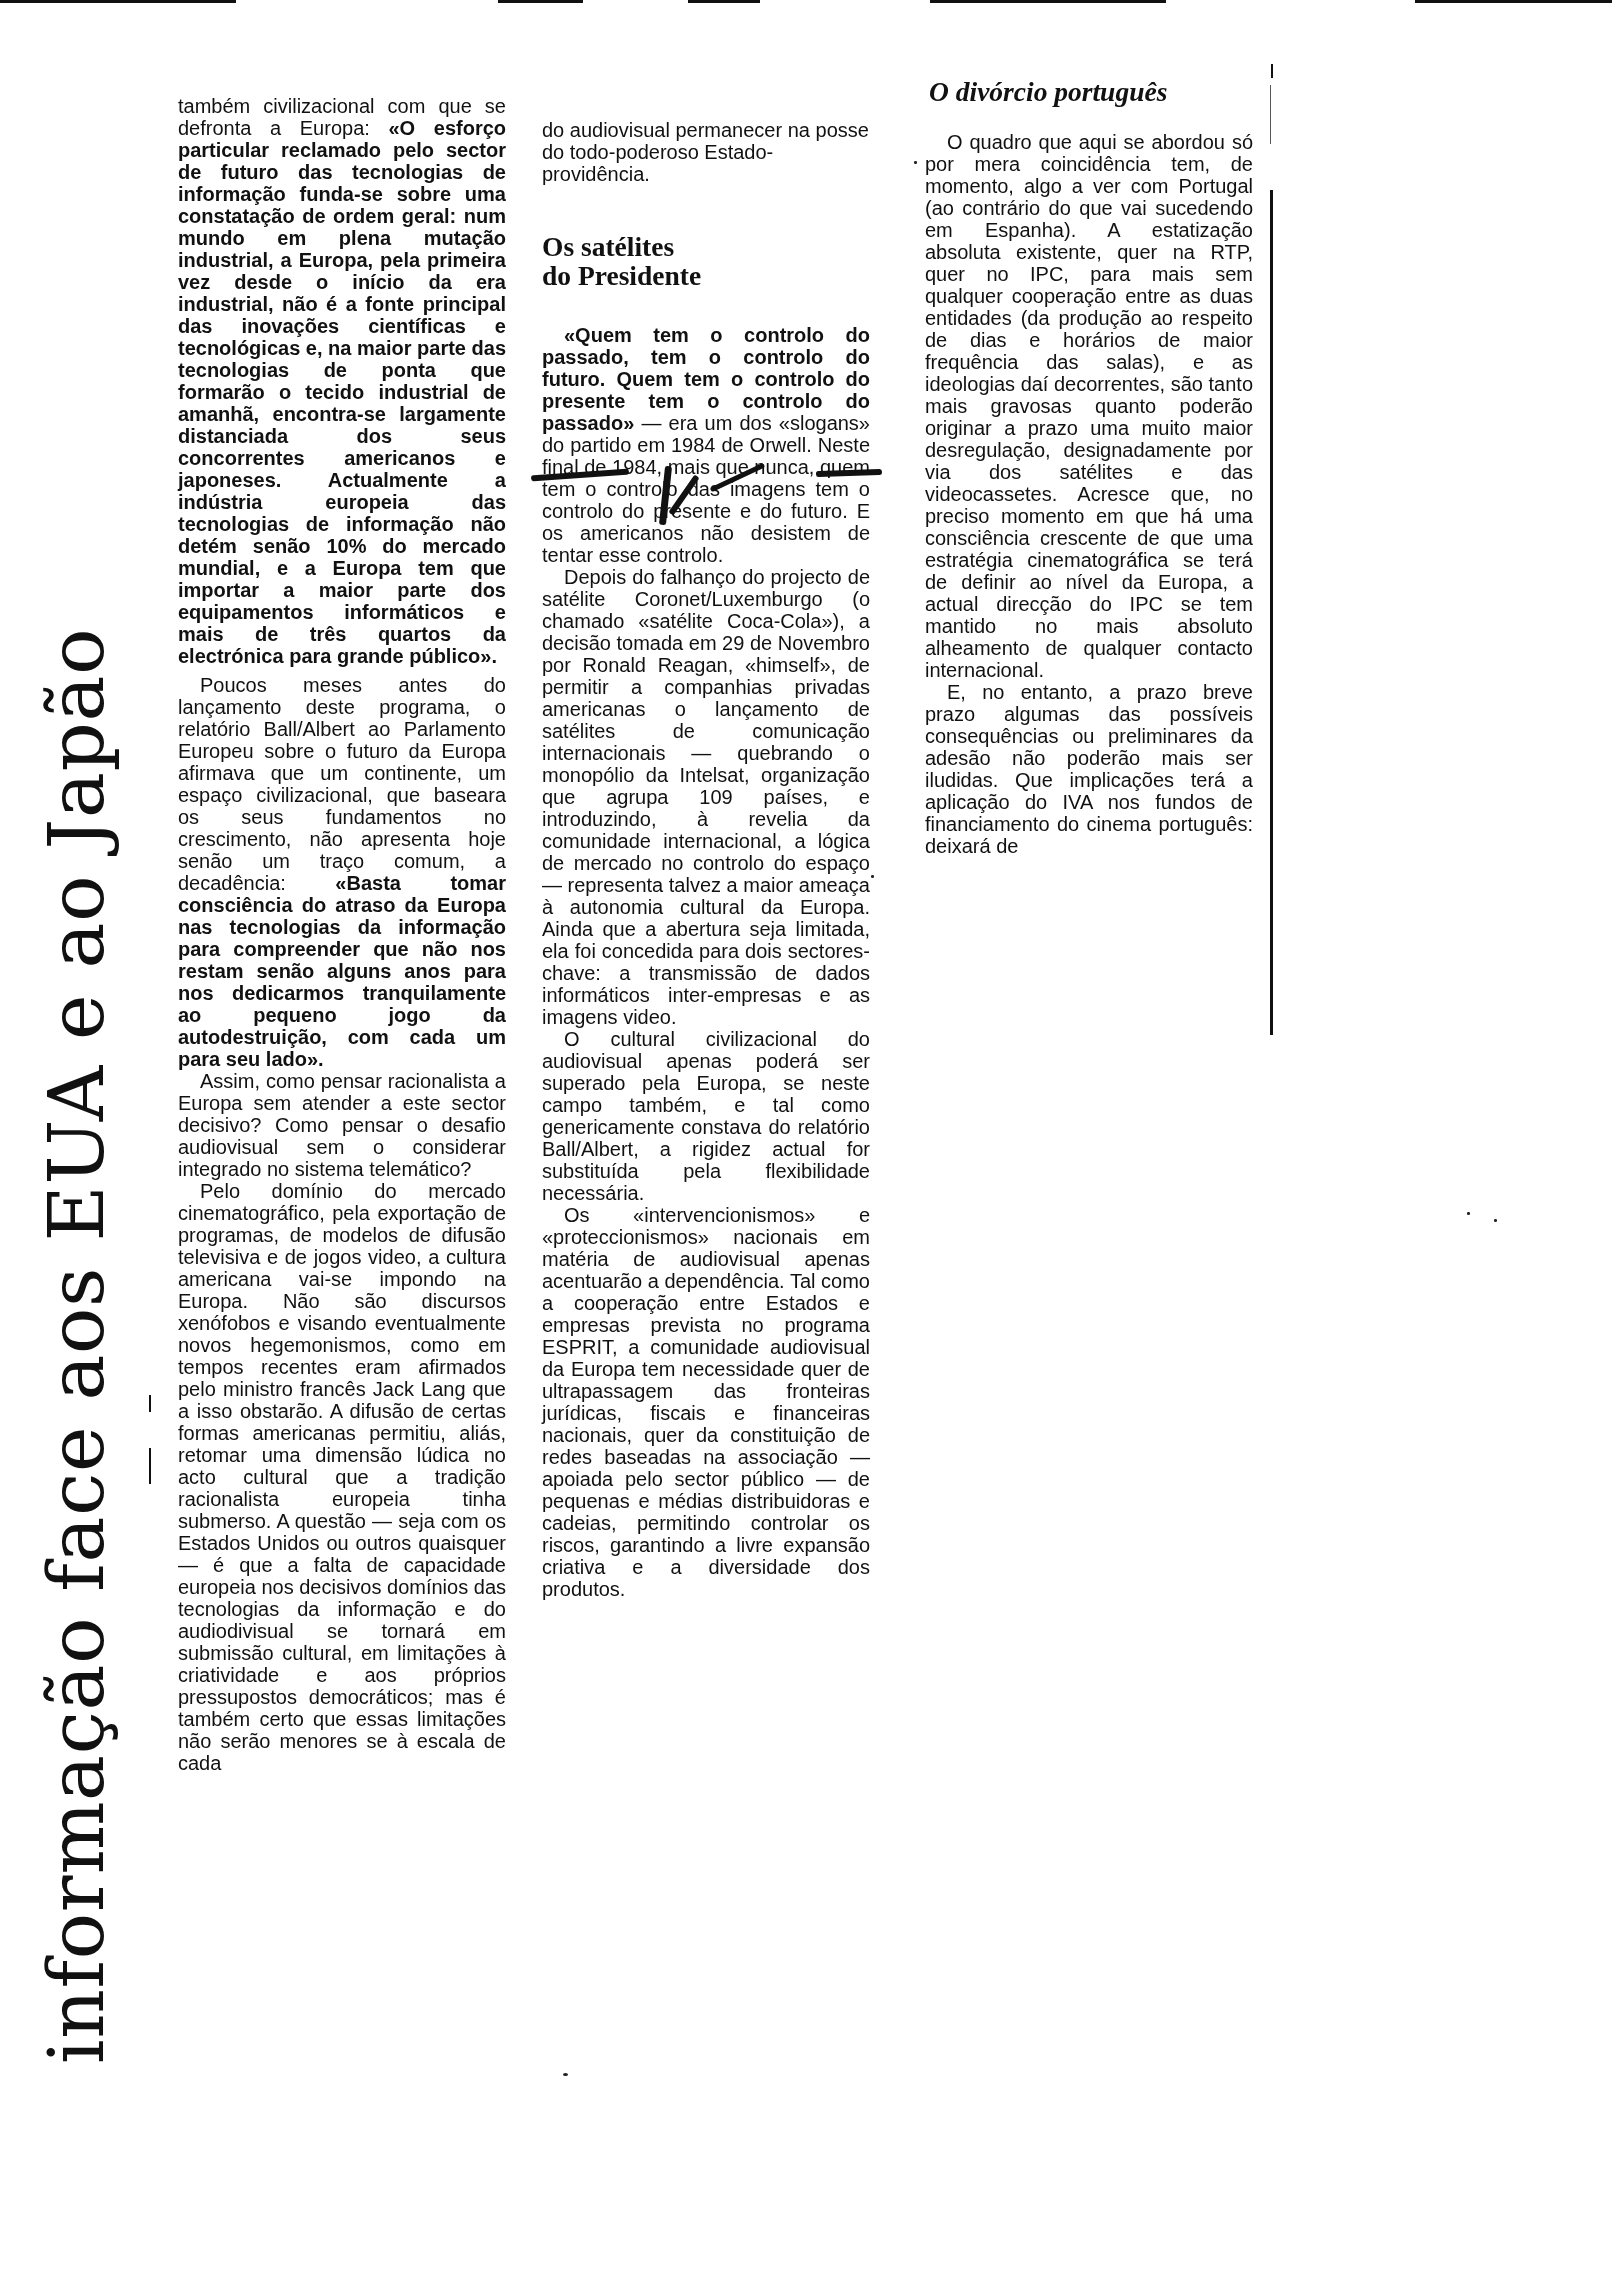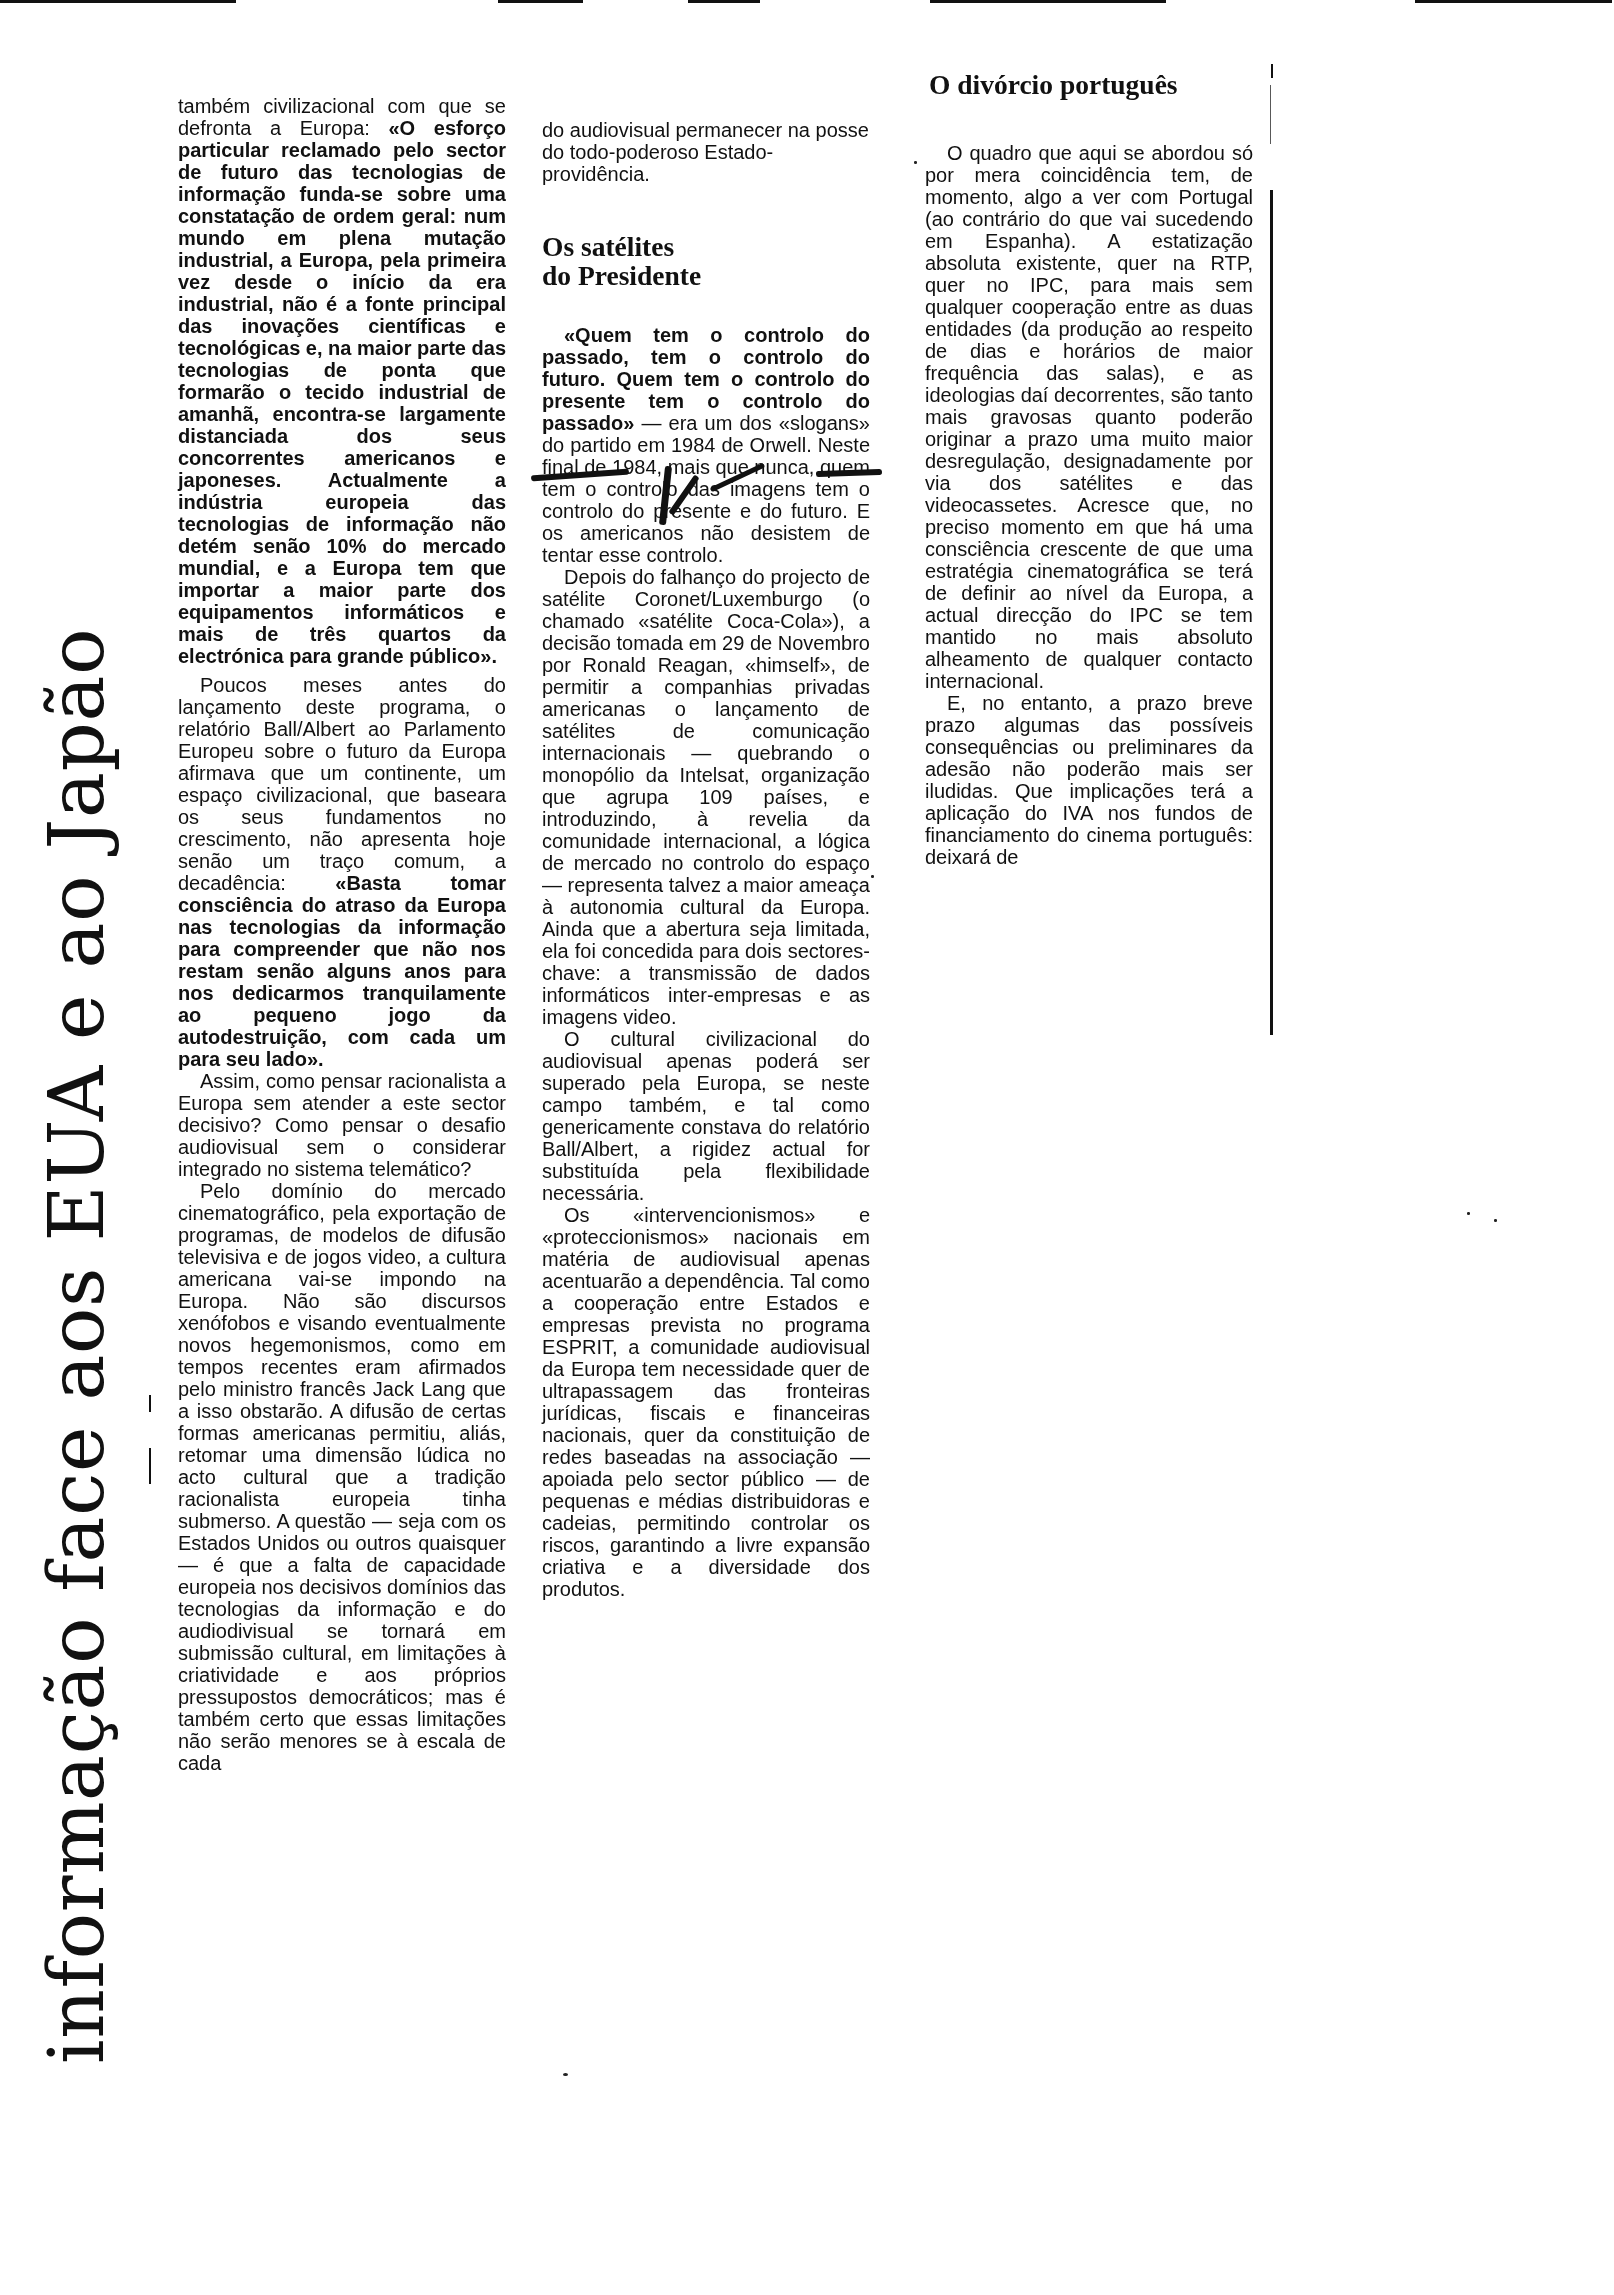--- a/index.html
+++ b/index.html
@@ -30,22 +30,22 @@
   .col .bold { font-weight: bold; }
   #col1 { left: 178px; top: 95px; width: 328px; }
   #col2 { left: 542px; top: 95px; width: 328px; }
   #col3 { left: 925px; top: 131px; width: 328px; }
   .section-head {
     font-family: "Liberation Serif", "DejaVu Serif", serif;
     font-weight: bold; font-size: 27.5px; line-height: 29px;
     text-align: left; margin: 0;
   }
   #col2 .section-head { margin-top: 47px; margin-bottom: 34px; }
-  #col3-head { position: absolute; left: 929px; top: 70px; }
-  #col3 p.first { margin-top: 11px; }
+  #col3-head { position: absolute; left: 929px; top: 77px; font-style: italic; }
+  #col3 p.first { margin-top: 0; }
   .gap-top { margin-top: 6.6px !important; }
   .vrule { position: absolute; background: #111; }
   .scribble { position: absolute; background: #111; border-radius: 2.6px; }
   .speck { position: absolute; width: 2.6px; height: 2.6px; background: #222; border-radius: 50%; }
 </style>
 </head>
 <body>
 
 <div class="scan-edge" style="left:0;width:236px;"></div>
 <div class="scan-edge" style="left:498px;width:85px;"></div>

